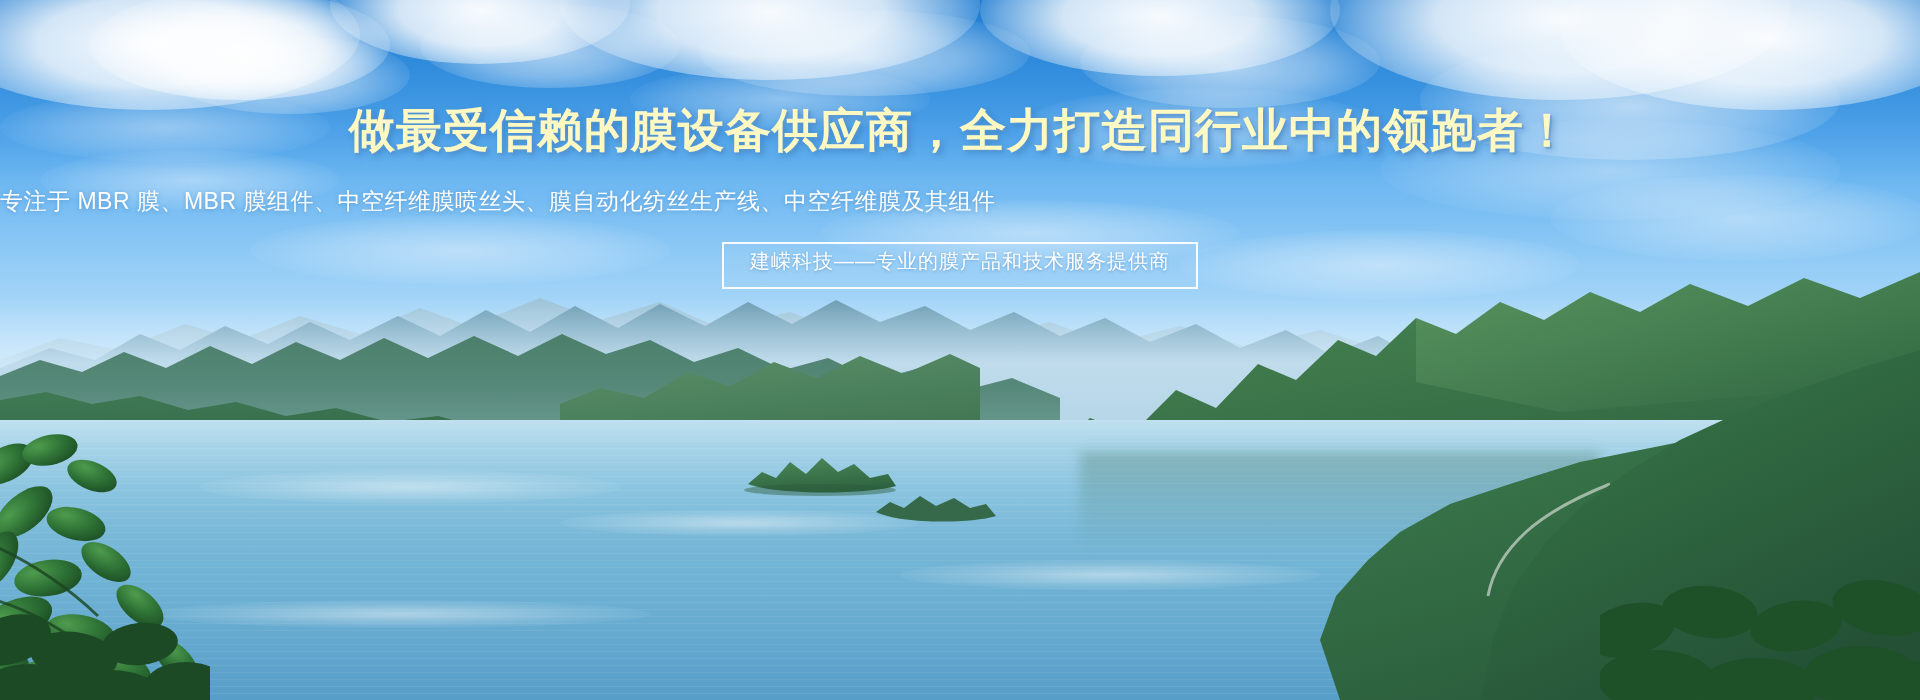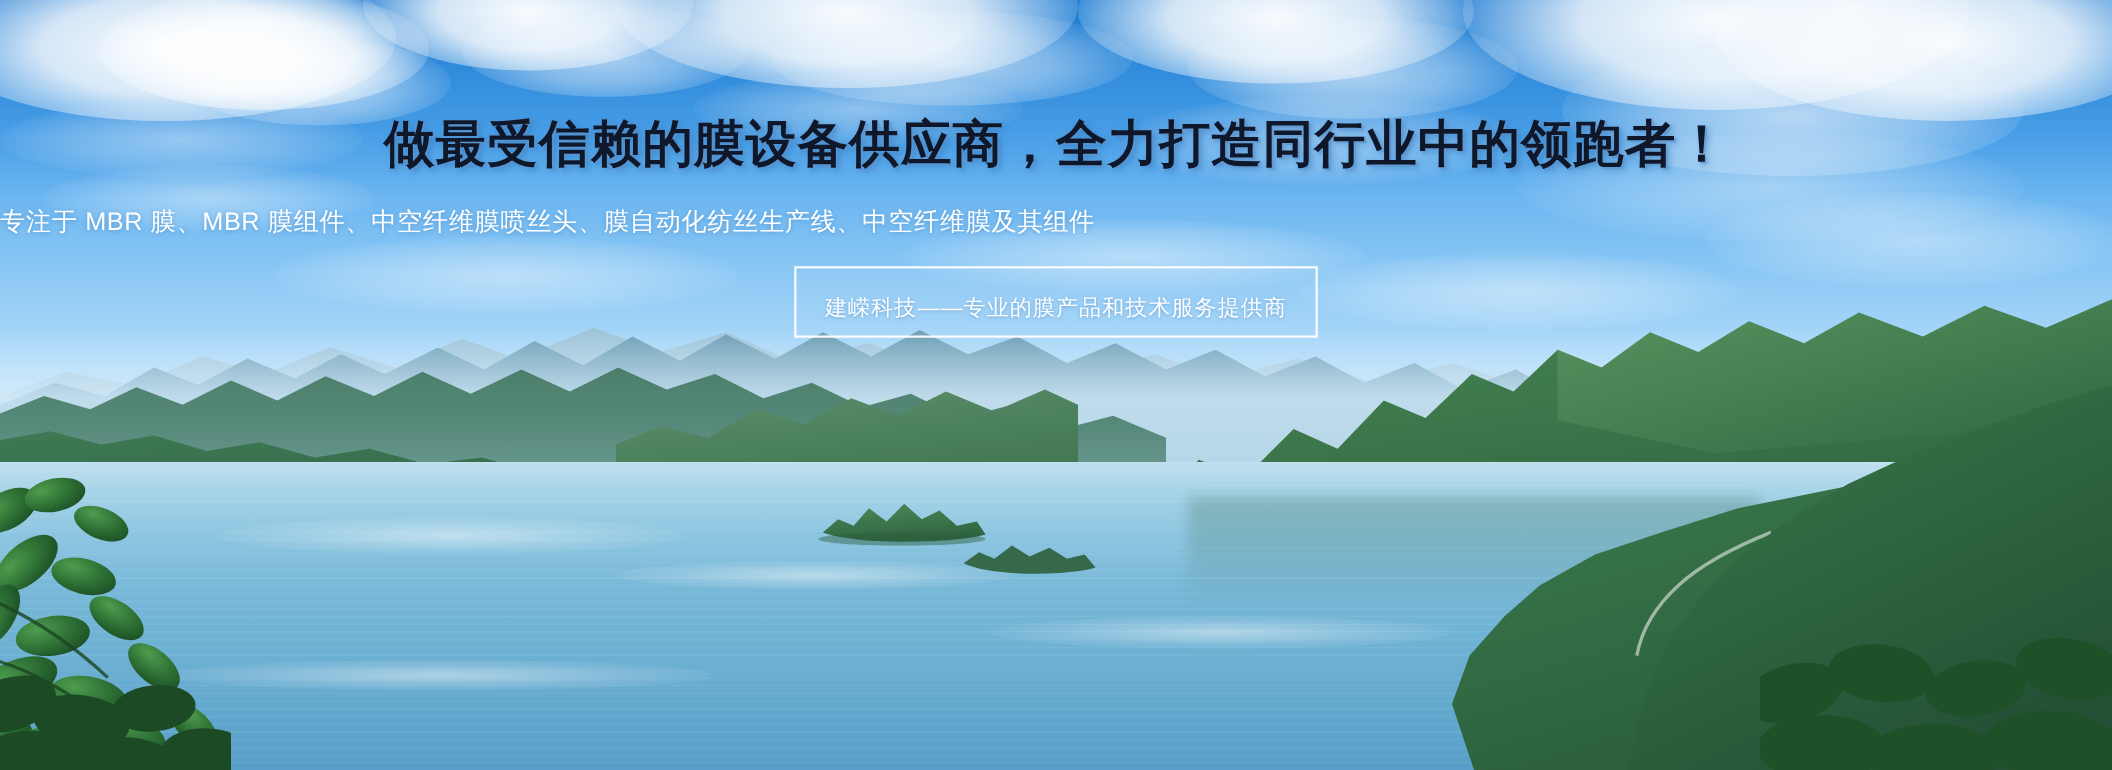--- a/index.html
+++ b/index.html
@@ -103,21 +103,21 @@
     z-index: 60;
   }
   .headline {
     position: absolute;
     left: 0; top: 100px;
     width: 1920px;
     text-align: center;
     font-size: 46px;
     font-weight: 700;
     letter-spacing: 1px;
-    color: #0f172a;
+    color: #fef9c3;
     white-space: nowrap;
     text-shadow:
       0 0 1px rgba(120,170,220,0.95),
       2px 2px 0 rgba(90,150,210,0.55),
       3px 3px 6px rgba(40,100,165,0.45);
   }
   .subline {
     position: absolute;
     left: 0; top: 186px;
     width: 1920px;
@@ -130,21 +130,21 @@
   }
   .tagwrap {
     position: absolute;
     left: 0; top: 242px;
     width: 1920px;
     text-align: center;
   }
   .tagbox {
     display: inline-block;
     border: 2px solid rgba(255,255,255,0.95);
-    padding: 22px 26px 12px 26px;
+    padding: 4px 26px 12px 26px;
     font-size: 20px;
     letter-spacing: 1px;
     color: #ffffff;
     white-space: nowrap;
     background: rgba(255,255,255,0.04);
     text-shadow: 0 1px 3px rgba(40,100,165,0.40);
   }
 </style>
 </head>
 <body>

